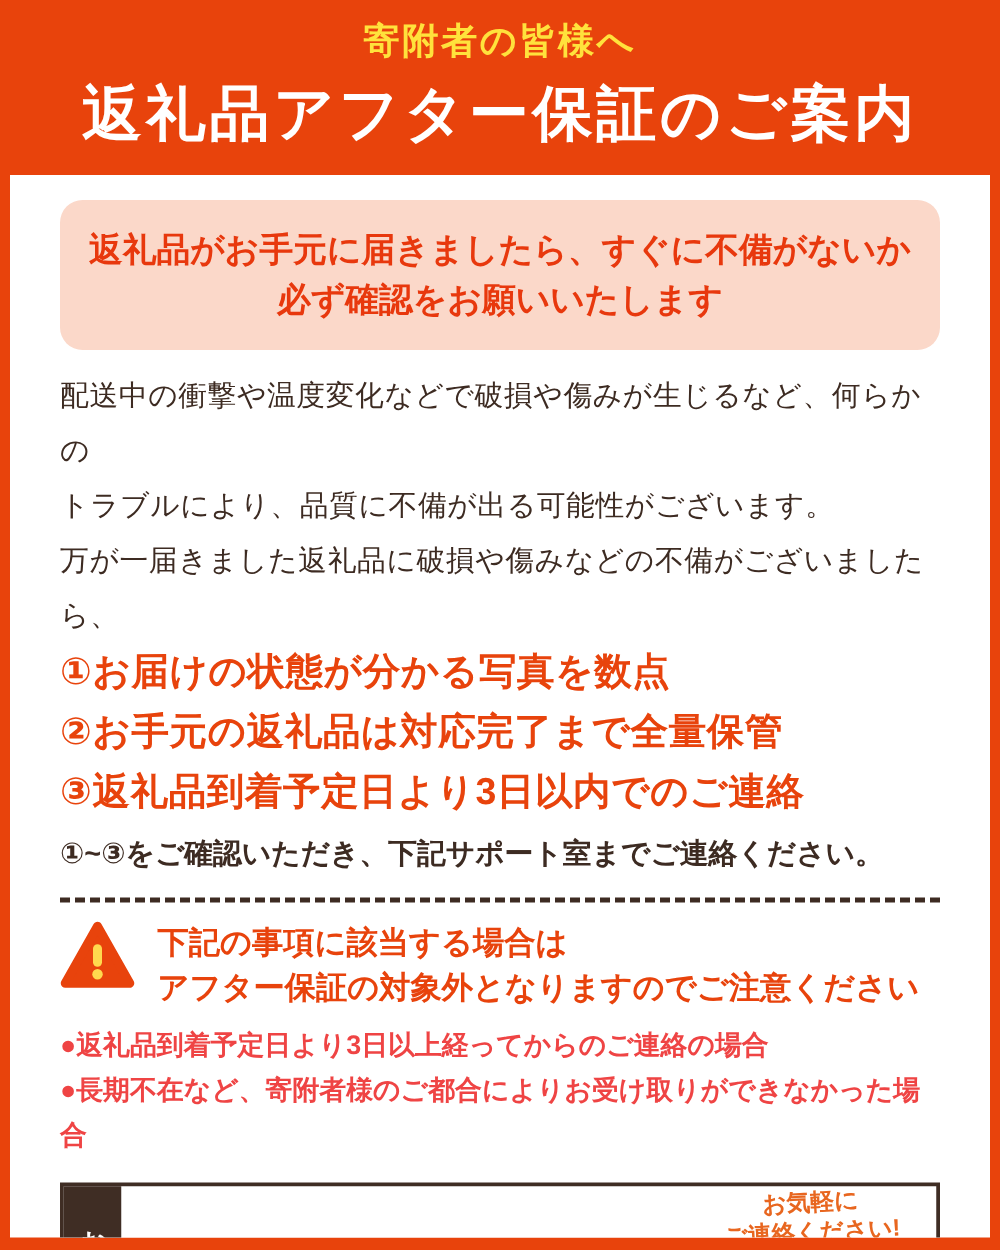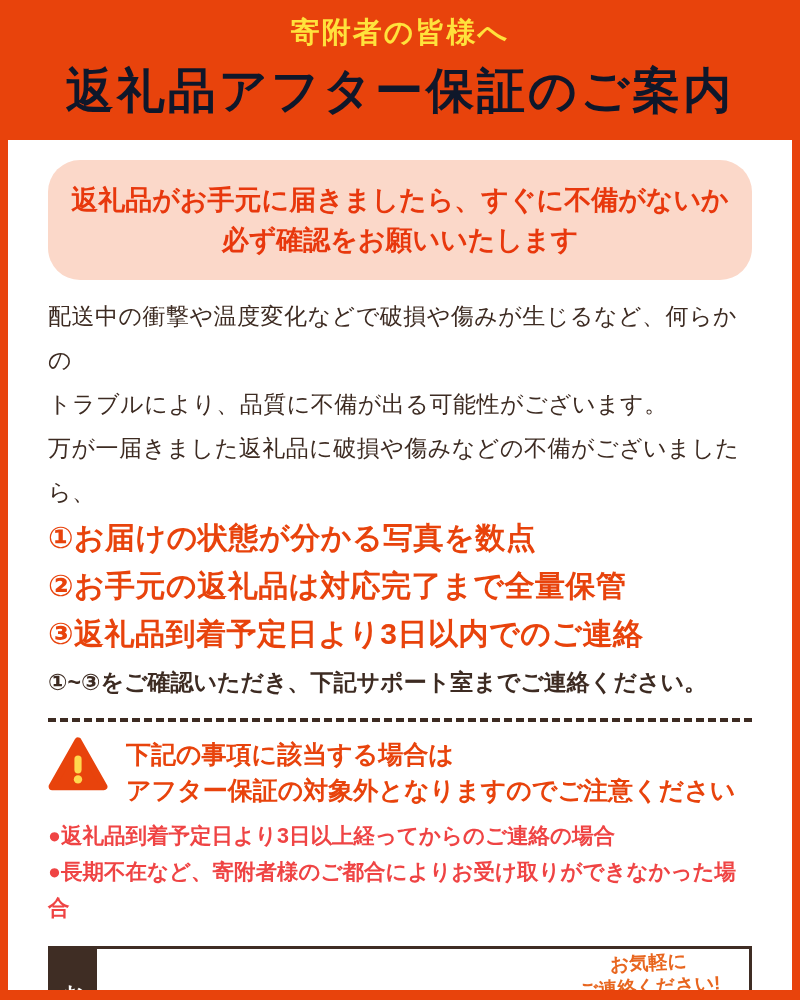--- a/index.html
+++ b/index.html
@@ -14,32 +14,32 @@
   .header {
     height:130px;
     display:flex; flex-direction:column; align-items:center; justify-content:center;
     gap:6px;
     padding-top:6px;
   }
   .header .subtitle {
     color:#ffe23c; font-size:29px; font-weight:bold; letter-spacing:2px;
   }
   .header .title {
-    color:#0f172a; font-size:48px; font-weight:bold; letter-spacing:3px;
+    color:#ffffff; font-size:48px; font-weight:bold; letter-spacing:3px;
   }
   
   .panel {
     position:absolute; left:8px; right:8px; top:140px; bottom:10px;
     background:#ffffff;
     padding:20px 40px 0 40px;
     overflow:hidden;
   }
   .notice-box {
     background:#fbd8c9;
-    border-radius:32px;
+    border-radius:18px;
     padding:20px 8px;
     text-align:center;
     color:#e8380d;
     font-size:27px; font-weight:bold;
     line-height:40px;
     margin-bottom:14px;
   }
   .body-text {
     color:#3d2b22;
     font-size:23px; font-weight:400;

